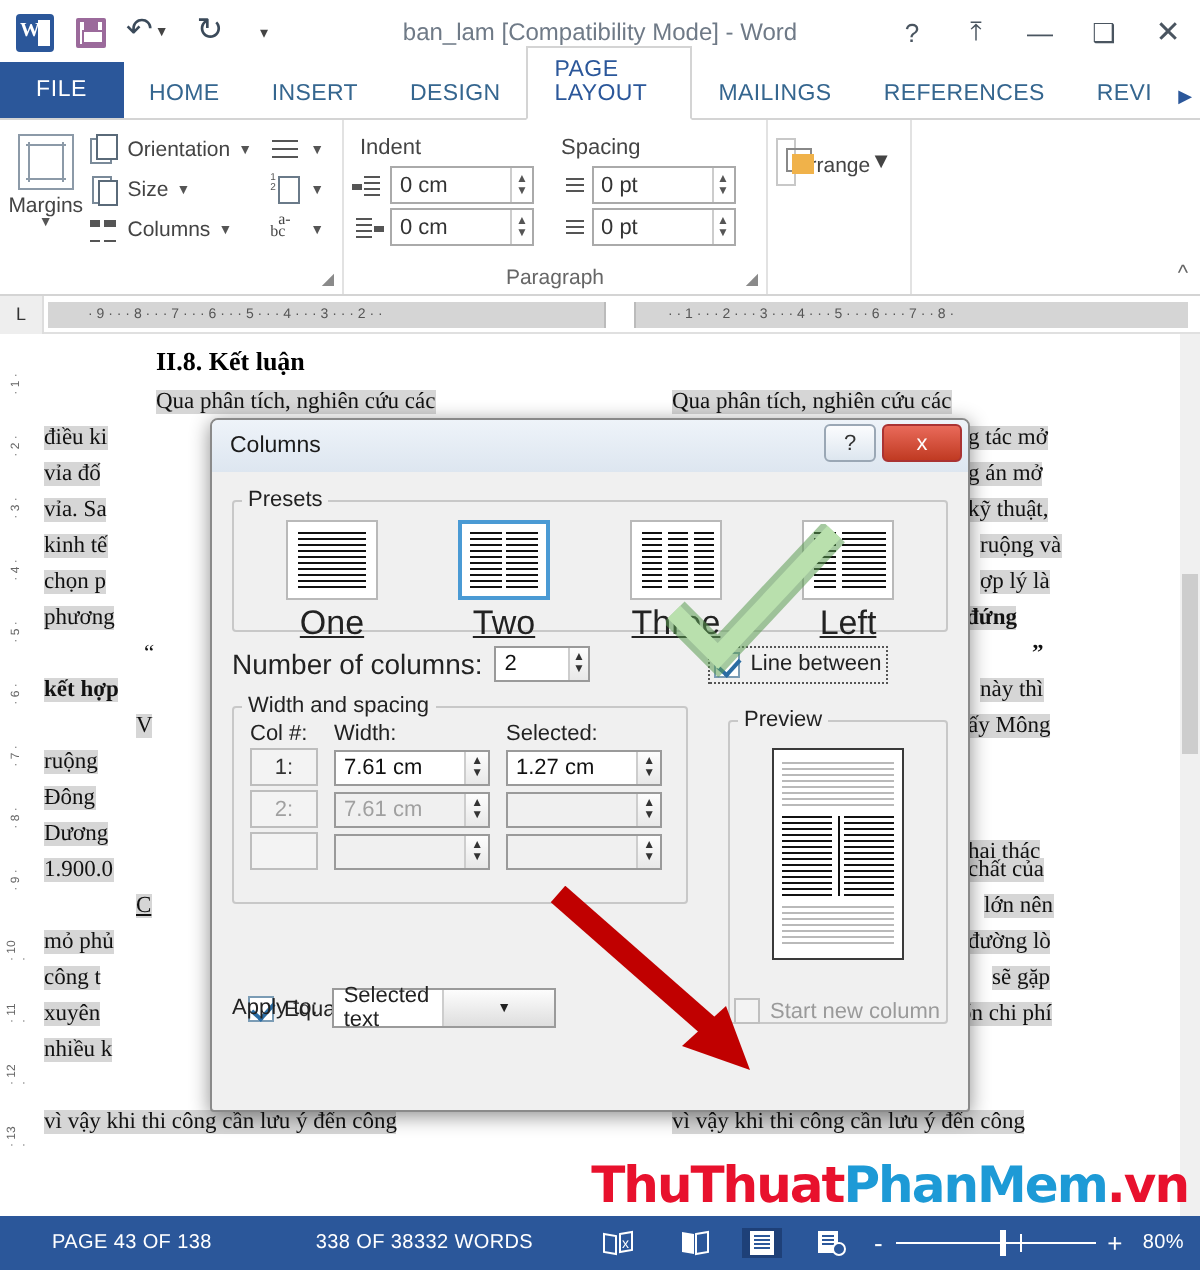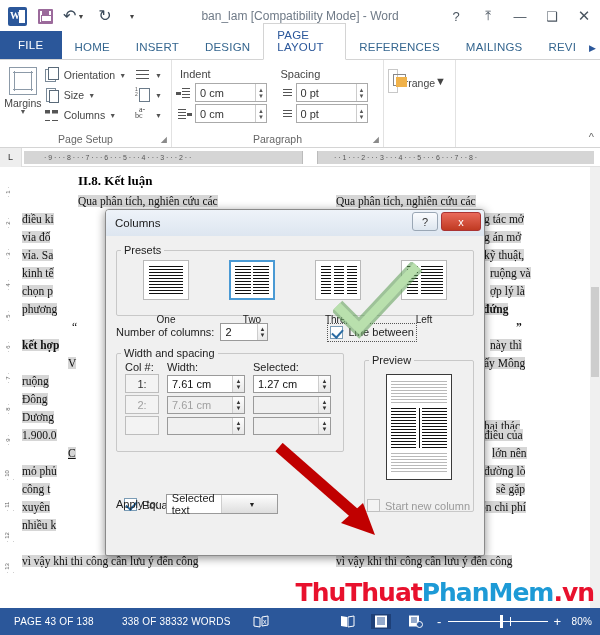--- a/index.html
+++ b/index.html
@@ -138,25 +138,25 @@
   fieldset.gb { border:1px solid #c8c8c8; border-radius:2px; padding:0; position:relative;
      margin:0; }
   legend.gl { font-size:11px; color:#222; padding:0 3px; margin-left:4px; }
   
   #presets-box { height:72px; }
   .presets-row { display:flex; justify-content:space-around; padding:4px 6px 0; }
   .preset { width:58px; display:flex; flex-direction:column; align-items:center; cursor:pointer; }
   .preset .thumb { width:46px; height:40px; background:#fff; border:1px solid #b9b9b9;
      position:relative; }
   .preset.selected .thumb { border:2px solid #4a9ad4; padding:0; }
-  .preset .plbl { font-size:10px; margin-top:14px; color:#222; }
+  .preset .plbl { font-size:17px; margin-top:2px; color:#222;text-decoration:underline; }
   .cl { position:absolute; }
   
   .numrow { display:flex; align-items:center; margin-top:7px; }
-  .numrow .lab { font-size:11px; }
+  .numrow .lab { font-size:14px; }
   .dspin { width:48px; height:18px; border:1px solid #9a9a9a; background:#fff; display:flex;
      align-items:center; margin-left:6px;}
   .dspin input{border:0;outline:0;width:100%;padding-left:4px;font-size:11px;background:transparent;
      font-family:"Liberation Sans",sans-serif;color:#111;}
   .dspin .ar{width:14px;height:100%;border-left:1px solid #cdcdcd;display:flex;flex-direction:column;
      justify-content:center;align-items:center;background:linear-gradient(#fdfdfd,#e8e8e8);cursor:pointer;}
   .dspin .ar span{font-size:6px;line-height:6px;color:#333;}
   .dspin.dis{background:#f0f0f0;}
   .dspin.dis input{color:#a0a0a0;}
   .cbx { display:inline-flex; align-items:center; gap:5px; cursor:pointer; font-size:11px;}
@@ -197,21 +197,21 @@
      display:flex; align-items:center; justify-content:center; cursor:pointer; }
   .dbtn.def { border:2px solid #4a9ad4; }
   
   #redarrow { position:absolute; left:275px; top:443px; width:115px; height:100px; z-index:60;
      pointer-events:none; }
   #greencheck { position:absolute; left:333px; top:262px; width:92px; height:78px; z-index:60;
      pointer-events:none; }
   
   #status { position:absolute; left:0; right:0; bottom:0; height:27px; background:#2b579a;
      display:flex; align-items:center; color:#fff; font-size:10px; letter-spacing:.2px; }
-  .st { padding:0 14px; cursor:pointer; }
+  .st { padding:0 26px; cursor:pointer; }
   .stico { width:22px; height:16px; margin:0 5px; position:relative; cursor:pointer; }
   .viewico { width:20px;height:15px;display:flex;align-items:center;justify-content:center;
      margin:0 4px; cursor:pointer; font-size:12px;}
   .viewico.act { background:#1e4078; }
   .zoomwrap { margin-left:auto; display:flex; align-items:center; padding-right:8px; gap:6px;}
   .zline { width:100px; height:1px; background:#fff; position:relative; }
   .zthumb { position:absolute; left:52px; top:-6px; width:3px; height:13px; background:#fff;}
   .ztick { position:absolute; left:62px; top:-4px; width:1px; height:9px; background:#fff;}
   
   #wm { position:absolute; right:6px; bottom:28px; font-size:25px; font-weight:bold;
@@ -248,22 +248,22 @@
     <div class="winbtn close">✕</div>
   </div>
 </div>
 
 <div id="tabs">
   <div class="tab file">FILE</div>
   <div class="tab">HOME</div>
   <div class="tab">INSERT</div>
   <div class="tab">DESIGN</div>
   <div class="tab active">PAGE LAYOUT</div>
+  <div class="tab">MAILINGS</div>
   <div class="tab">REFERENCES</div>
-  <div class="tab">MAILINGS</div>
   <div class="tab">REVI</div>
   <div class="tab-more">▶</div>
 </div>
 
 <div id="ribbon">
 
   <div class="rgroup" style="width:172px;">
     <div class="rrow">
       <div class="bigbtn">
         <div class="gl"></div>
@@ -295,21 +295,20 @@
         <div class="smbtn">
           <span class="ico16 ico-lnnum"></span>
           <span class="caret">▼</span>
         </div>
         <div class="smbtn">
           <span class="ico16 ico-hyph"></span>
           <span class="caret">▼</span>
         </div>
       </div>
     </div>
-    <div class="rgroup-title">Page Setup</div>
     <div class="rgroup-launch">◢</div>
   </div>
 
   <div class="rgroup" style="width:212px;">
     <div style="display:flex;padding-top:2px;">
       <div style="width:102px;">
         <div class="grp-label">Indent</div>
         <div class="spinrow">
           <span class="spin-ico">
             <i style="top:2px;left:6px;width:8px;"></i>
@@ -444,21 +443,21 @@
     <div class="docline sel" style="left:468px; top:46px;">g tác mở</div>
     <div class="docline sel" style="left:468px; top:64px;">g án mở</div>
     <div class="docline sel" style="left:468px; top:82px;">kỹ thuật,</div>
     <div class="docline sel" style="left:474px; top:100px;">ruộng và</div>
     <div class="docline sel" style="left:474px; top:118px;">ợp lý là</div>
     <div class="docline sel" style="left:452px; top:136px; font-weight:bold;">ng đứng</div>
     <div class="docline" style="left:500px; top:154px; font-weight:bold;">”</div>
     <div class="docline sel" style="left:474px; top:172px;">này thì</div>
     <div class="docline sel" style="left:468px; top:190px;">ấy Mông</div>
     <div class="docline sel" style="left:468px; top:208px;margin-top:45px;">hai thác</div>
-    <div class="docline sel" style="left:468px; top:262px;">điều của</div>
+    <div class="docline sel" style="left:468px; top:262px;">chất của</div>
     <div class="docline sel" style="left:476px; top:280px;">lớn nên</div>
     <div class="docline sel" style="left:468px; top:298px;">đường lò</div>
     <div class="docline sel" style="left:480px; top:316px;">sẽ gặp</div>
     <div class="docline sel" style="left:464px; top:334px;">ổn chi phí</div>
     <div class="docline sel" style="left:320px; top:388px;">vì vậy khi thi công cần lưu ý đến công</div>
   </div>
   <div id="scrollbar">
     <div id="scrollthumb"></div>
   </div>
 </div>

